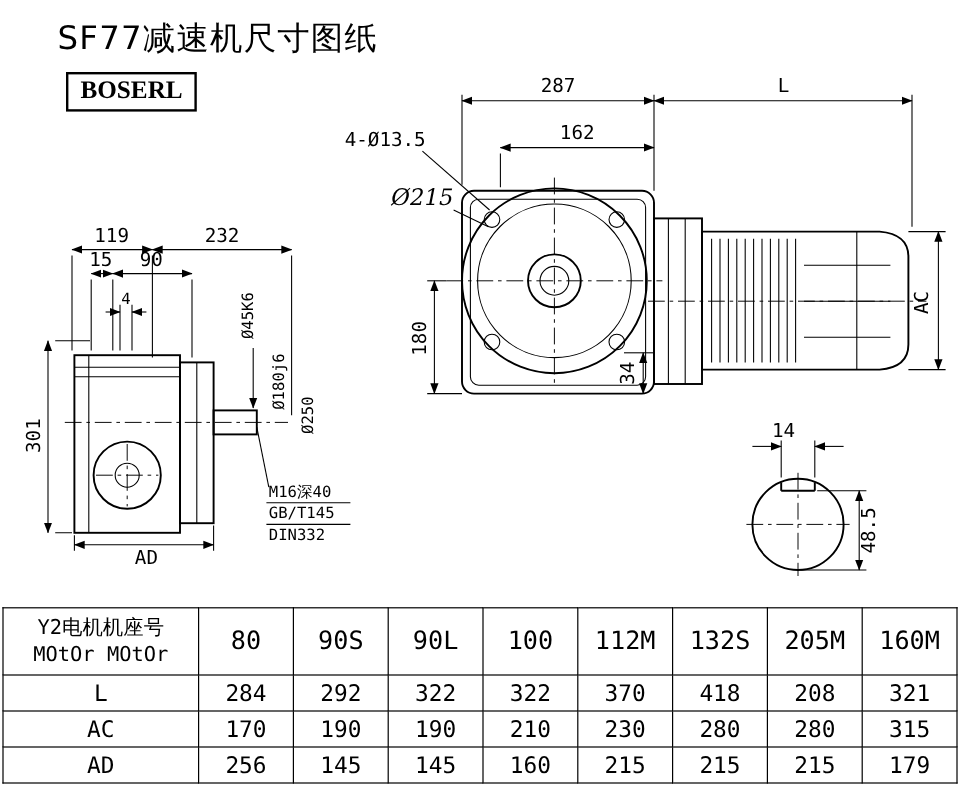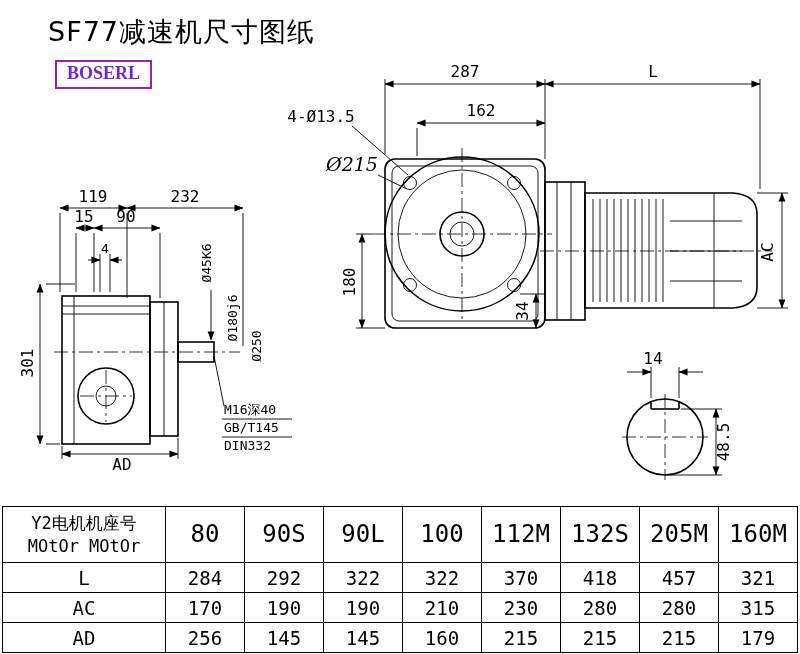--- a/index.html
+++ b/index.html
@@ -6,23 +6,23 @@
   html,body { width:800px; height:654px; background:#ffffff; overflow:hidden; }
   body { position:relative; font-family:"DejaVu Sans", sans-serif; color:#000; }
 
   .page-title {
     position:absolute; left:48px; top:14px;
     font-size:27px; font-weight:normal; letter-spacing:1px;
     font-family:"DejaVu Sans","Liberation Sans",sans-serif;
   }
   .brand {
     position:absolute; left:55px; top:60px;
-    border:2px solid #a21caf; background:#fff;
+    border:2px solid #000000; background:#fff;
     padding:1px 10px 3px 10px;
-    font-size:18px; font-weight:bold; color:#6d28d9;
+    font-size:21px; font-weight:bold; color:#000000;
     font-family:"Liberation Serif", serif;
   }
 
   svg.drawing { position:absolute; top:56px; left:0; }
 
   .ol { fill:none; stroke:#000; stroke-width:1.6; }
   .tl { fill:none; stroke:#000; stroke-width:0.9; }
   .dl { fill:none; stroke:#000; stroke-width:0.9; }
   .cl { fill:none; stroke:#000; stroke-width:0.8; stroke-dasharray:14 4 3 4; }
 
@@ -32,21 +32,21 @@
 
   table.dim-table {
     position:absolute; left:2px; top:506px; width:796px;
     border-collapse:collapse; table-layout:fixed; text-align:center;
     font-family:"DejaVu Sans Mono", monospace;
   }
   table.dim-table th, table.dim-table td {
     border:1.5px solid #000; font-weight:normal; padding:0;
   }
   .hdr-cell { height:56px; font-size:17px; line-height:1.35; }
-  .col-hdr { font-size:24px; }
+  .col-hdr { font-size:21px; }
   .data-row td { height:30px; font-size:19px; }
 </style>
 </head>
 <body>
 
 <div class="page-title">SF77减速机尺寸图纸</div>
 <div class="brand">BOSERL</div>
 
 <svg class="drawing" width="800" height="446" viewBox="0 0 800 446">
   <defs>
@@ -239,21 +239,21 @@
     <th class="hdr-cell col-hdr">160M</th>
   </tr>
   <tr class="data-row">
     <td>L</td>
     <td>284</td>
     <td>292</td>
     <td>322</td>
     <td>322</td>
     <td>370</td>
     <td>418</td>
-    <td>457</td>
+    <td>208</td>
     <td>321</td>
   </tr>
   <tr class="data-row">
     <td>AC</td>
     <td>170</td>
     <td>190</td>
     <td>190</td>
     <td>210</td>
     <td>230</td>
     <td>280</td>

